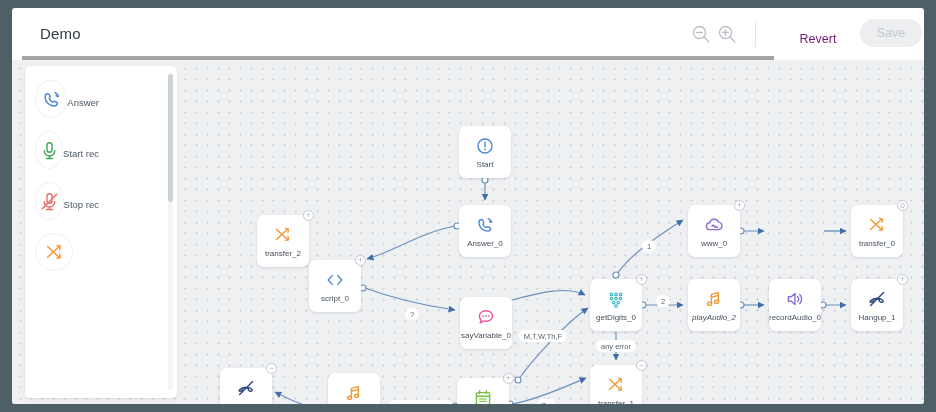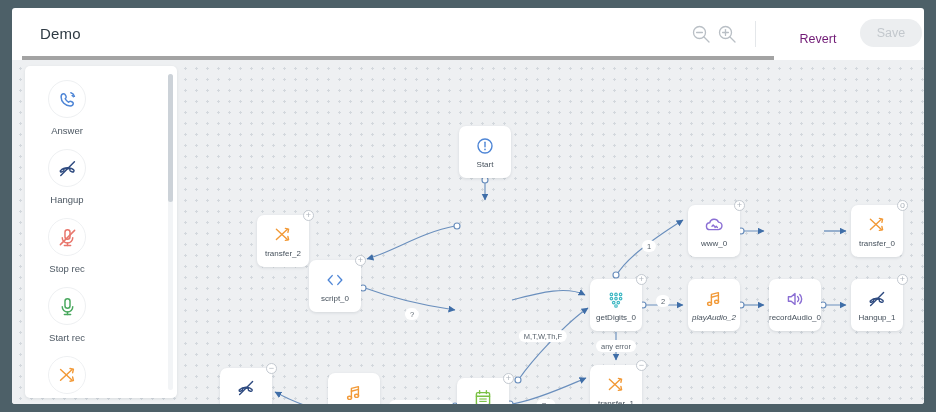--- a/index.html
+++ b/index.html
@@ -75,21 +75,21 @@
     box-shadow: 0 1px 3px rgba(40,55,70,.10);
     overflow: hidden;
   }
   #palette-grid {
     display: flex; flex-wrap: wrap;
     padding: 14px 6px 0 6px;
   }
   .palette-item {
     width: 64px;
     margin: 0 4px 13px 4px;
-    display: flex; flex-direction: column; align-items: center;
+    display: flex; flex-direction: row; align-items: center;
     cursor: grab;
   }
   .palette-circle {
     width: 38px; height: 38px; border-radius: 50%;
     border: 1px solid #eef0f2;
     background: #fff;
     display: flex; align-items: center; justify-content: center;
   }
   .palette-label {
     margin-top: 7px;
@@ -236,20 +236,30 @@
     <div class="node" style="left: 447px; top: 66px;">
           <div class="node-icon">
             <svg width="20" height="20" viewBox="0 0 20 20">
               <circle cx="10" cy="10" r="7" stroke="#4f86d6" fill="none" stroke-width="1.4" stroke-linecap="round" stroke-linejoin="round"></circle>
               <line x1="10" y1="6.2" x2="10" y2="10.8" stroke="#4f86d6" fill="none" stroke-width="1.4" stroke-linecap="round" stroke-linejoin="round"></line>
               <circle cx="10" cy="13.4" r=".85" fill="#4f86d6"></circle>
             </svg>
           </div>
           <div class="node-label">Start</div>
         </div>
+        <div class="node" style="left: 447px; top: 145px;">
+          <div class="node-icon">
+            <svg width="20" height="20" viewBox="0 0 20 20">
+              <path d="M6.5 4.5c-1.6 0-2.6 1.3-2.6 3 0 4.6 4 8.6 8.6 8.6 1.7 0 3-1 3-2.6 0-.8-2.6-2.2-3.2-1.8l-1.2.9c-1.4-.7-2.6-1.9-3.3-3.3l.9-1.2c.4-.6-1-3.6-2.2-3.6z" stroke="#4f86d6" fill="none" stroke-width="1.4" stroke-linecap="round" stroke-linejoin="round"></path>
+              <path d="M13.2 3.6a5 5 0 0 1 3.4 3.4" stroke="#4f86d6" fill="none" stroke-width="1.4" stroke-linecap="round" stroke-linejoin="round"></path>
+              <path d="M14.4 6.2a2.2 2.2 0 0 1 1.2 1.2" stroke="#4f86d6" fill="none" stroke-width="1.4" stroke-linecap="round" stroke-linejoin="round"></path>
+            </svg>
+          </div>
+          <div class="node-label">Answer_0</div>
+        </div>
         <div class="node" style="left: 245px; top: 155px;">
           <div class="node-icon">
             <svg width="20" height="20" viewBox="0 0 20 20">
               <line x1="3.4" y1="4.2" x2="14.4" y2="14.6" stroke="#f29a38" fill="none" stroke-width="1.4" stroke-linecap="round" stroke-linejoin="round"></line>
               <line x1="3.4" y1="14.6" x2="14.4" y2="4.2" stroke="#f29a38" fill="none" stroke-width="1.4" stroke-linecap="round" stroke-linejoin="round"></line>
               <path d="M12.4 3.4 L15.6 4.1 L14.9 7.3" stroke="#f29a38" fill="none" stroke-width="1.4" stroke-linecap="round" stroke-linejoin="round"></path>
               <path d="M12.4 15.4 L15.6 14.7 L14.9 11.5" stroke="#f29a38" fill="none" stroke-width="1.4" stroke-linecap="round" stroke-linejoin="round"></path>
             </svg>
           </div>
           <div class="node-label">transfer_2</div>
@@ -257,20 +267,31 @@
         </div>
         <div class="node" style="left: 297px; top: 200px;">
           <div class="node-icon">
             <svg width="20" height="20" viewBox="0 0 20 20">
               <path d="M7.2 5.6 L3.2 10 l4 4.4" stroke="#4f86d6" fill="none" stroke-width="1.4" stroke-linecap="round" stroke-linejoin="round"></path>
               <path d="M12.8 5.6 L16.8 10 l-4 4.4" stroke="#4f86d6" fill="none" stroke-width="1.4" stroke-linecap="round" stroke-linejoin="round"></path>
             </svg>
           </div>
           <div class="node-label">script_0</div>
           <div class="node-badge">+</div>
+        </div>
+        <div class="node" style="left: 448px; top: 237px;">
+          <div class="node-icon">
+            <svg width="20" height="20" viewBox="0 0 20 20">
+              <path d="M3.4 9c0-3 3-5.2 6.6-5.2S16.6 6 16.6 9s-3 5.2-6.6 5.2c-.8 0-1.6-.1-2.3-.3L4.2 16l.9-2.7C4.1 12.2 3.4 10.7 3.4 9z" stroke="#e8529b" fill="none" stroke-width="1.4" stroke-linecap="round" stroke-linejoin="round"></path>
+              <circle cx="7.2" cy="9" r=".85" fill="#e8529b"></circle>
+              <circle cx="10" cy="9" r=".85" fill="#e8529b"></circle>
+              <circle cx="12.8" cy="9" r=".85" fill="#e8529b"></circle>
+            </svg>
+          </div>
+          <div class="node-label">sayVariable_0</div>
         </div>
         <div class="node" style="left: 578px; top: 219px;">
           <div class="node-icon">
             <svg width="20" height="20" viewBox="0 0 20 20">
               <circle cx="5.4" cy="5.4" r="1.25" fill="none" stroke="#3fb8c4" stroke-width="1.2"></circle>
               <circle cx="10" cy="5.4" r="1.25" fill="none" stroke="#3fb8c4" stroke-width="1.2"></circle>
               <circle cx="14.6" cy="5.4" r="1.25" fill="none" stroke="#3fb8c4" stroke-width="1.2"></circle>
               <circle cx="5.4" cy="9.6" r="1.25" fill="none" stroke="#3fb8c4" stroke-width="1.2"></circle>
               <circle cx="10" cy="9.6" r="1.25" fill="none" stroke="#3fb8c4" stroke-width="1.2"></circle>
               <circle cx="14.6" cy="9.6" r="1.25" fill="none" stroke="#3fb8c4" stroke-width="1.2"></circle>
@@ -398,52 +419,43 @@
                 <path d="M6.5 4.5c-1.6 0-2.6 1.3-2.6 3 0 4.6 4 8.6 8.6 8.6 1.7 0 3-1 3-2.6 0-.8-2.6-2.2-3.2-1.8l-1.2.9c-1.4-.7-2.6-1.9-3.3-3.3l.9-1.2c.4-.6-1-3.6-2.2-3.6z" stroke="#4f86d6" fill="none" stroke-width="1.4" stroke-linecap="round" stroke-linejoin="round"></path>
                 <path d="M13.2 3.6a5 5 0 0 1 3.4 3.4" stroke="#4f86d6" fill="none" stroke-width="1.4" stroke-linecap="round" stroke-linejoin="round"></path>
                 <path d="M14.4 6.2a2.2 2.2 0 0 1 1.2 1.2" stroke="#4f86d6" fill="none" stroke-width="1.4" stroke-linecap="round" stroke-linejoin="round"></path>
               </svg>
             </div>
             <div class="palette-label">Answer</div>
           </div>
           <div class="palette-item">
             <div class="palette-circle">
               <svg width="21" height="21" viewBox="0 0 20 20">
-                <path d="M4 11.5c2.5-3 9.5-3 12 0 .7.8-.4 2.2-1.3 1.8l-1.9-.8c-.4-.2-.5-.5-.5-1l.1-1.1c-1.9-.6-4-.6-5.9 0l.1 1.1c0 .5-.1.8-.5 1l-1.9.8C3.4 13.7 2.3 12.3 4 11.5z" stroke="#2f4b80" fill="none" stroke-width="1.4" stroke-linecap="round" stroke-linejoin="round"></path>
-                <line x1="3.6" y1="16.6" x2="16.6" y2="3.6" stroke="#2f4b80" fill="none" stroke-width="1.4" stroke-linecap="round" stroke-linejoin="round"></line>
+                <rect x="7.6" y="2.6" width="4.8" height="9" rx="2.4" stroke="#49a85e" fill="none" stroke-width="1.4" stroke-linecap="round" stroke-linejoin="round"></rect>
+                <path d="M5 10.2a5 5 0 0 0 10 0" stroke="#49a85e" fill="none" stroke-width="1.4" stroke-linecap="round" stroke-linejoin="round"></path>
+                <line x1="10" y1="15.2" x2="10" y2="17.6" stroke="#49a85e" fill="none" stroke-width="1.4" stroke-linecap="round" stroke-linejoin="round"></line>
+                <line x1="7" y1="17.6" x2="13" y2="17.6" stroke="#49a85e" fill="none" stroke-width="1.4" stroke-linecap="round" stroke-linejoin="round"></line>
               </svg>
             </div>
-            <div class="palette-label">Hangup</div>
+            <div class="palette-label">Start rec</div>
           </div>
           <div class="palette-item">
             <div class="palette-circle">
               <svg width="21" height="21" viewBox="0 0 20 20">
                 <rect x="7.6" y="2.6" width="4.8" height="9" rx="2.4" stroke="#e8756b" fill="none" stroke-width="1.4" stroke-linecap="round" stroke-linejoin="round"></rect>
                 <path d="M5 10.2a5 5 0 0 0 10 0" stroke="#e8756b" fill="none" stroke-width="1.4" stroke-linecap="round" stroke-linejoin="round"></path>
                 <line x1="10" y1="15.2" x2="10" y2="17.6" stroke="#e8756b" fill="none" stroke-width="1.4" stroke-linecap="round" stroke-linejoin="round"></line>
                 <line x1="7" y1="17.6" x2="13" y2="17.6" stroke="#e8756b" fill="none" stroke-width="1.4" stroke-linecap="round" stroke-linejoin="round"></line>
                 <line x1="3.2" y1="16.8" x2="16.8" y2="3.2" stroke="#e8756b" fill="none" stroke-width="1.4" stroke-linecap="round" stroke-linejoin="round"></line>
               </svg>
             </div>
             <div class="palette-label">Stop rec</div>
           </div>
           <div class="palette-item">
             <div class="palette-circle">
               <svg width="21" height="21" viewBox="0 0 20 20">
-                <rect x="7.6" y="2.6" width="4.8" height="9" rx="2.4" stroke="#49a85e" fill="none" stroke-width="1.4" stroke-linecap="round" stroke-linejoin="round"></rect>
-                <path d="M5 10.2a5 5 0 0 0 10 0" stroke="#49a85e" fill="none" stroke-width="1.4" stroke-linecap="round" stroke-linejoin="round"></path>
-                <line x1="10" y1="15.2" x2="10" y2="17.6" stroke="#49a85e" fill="none" stroke-width="1.4" stroke-linecap="round" stroke-linejoin="round"></line>
-                <line x1="7" y1="17.6" x2="13" y2="17.6" stroke="#49a85e" fill="none" stroke-width="1.4" stroke-linecap="round" stroke-linejoin="round"></line>
-              </svg>
-            </div>
-            <div class="palette-label">Start rec</div>
-          </div>
-          <div class="palette-item">
-            <div class="palette-circle">
-              <svg width="21" height="21" viewBox="0 0 20 20">
                 <line x1="3.4" y1="4.2" x2="14.4" y2="14.6" stroke="#f29a38" fill="none" stroke-width="1.4" stroke-linecap="round" stroke-linejoin="round"></line>
                 <line x1="3.4" y1="14.6" x2="14.4" y2="4.2" stroke="#f29a38" fill="none" stroke-width="1.4" stroke-linecap="round" stroke-linejoin="round"></line>
                 <path d="M12.4 3.4 L15.6 4.1 L14.9 7.3" stroke="#f29a38" fill="none" stroke-width="1.4" stroke-linecap="round" stroke-linejoin="round"></path>
                 <path d="M12.4 15.4 L15.6 14.7 L14.9 11.5" stroke="#f29a38" fill="none" stroke-width="1.4" stroke-linecap="round" stroke-linejoin="round"></path>
               </svg>
             </div>
           </div>
         </div>
       <div id="palette-scrollbar-track">
         <div id="palette-scrollbar-thumb"></div>

